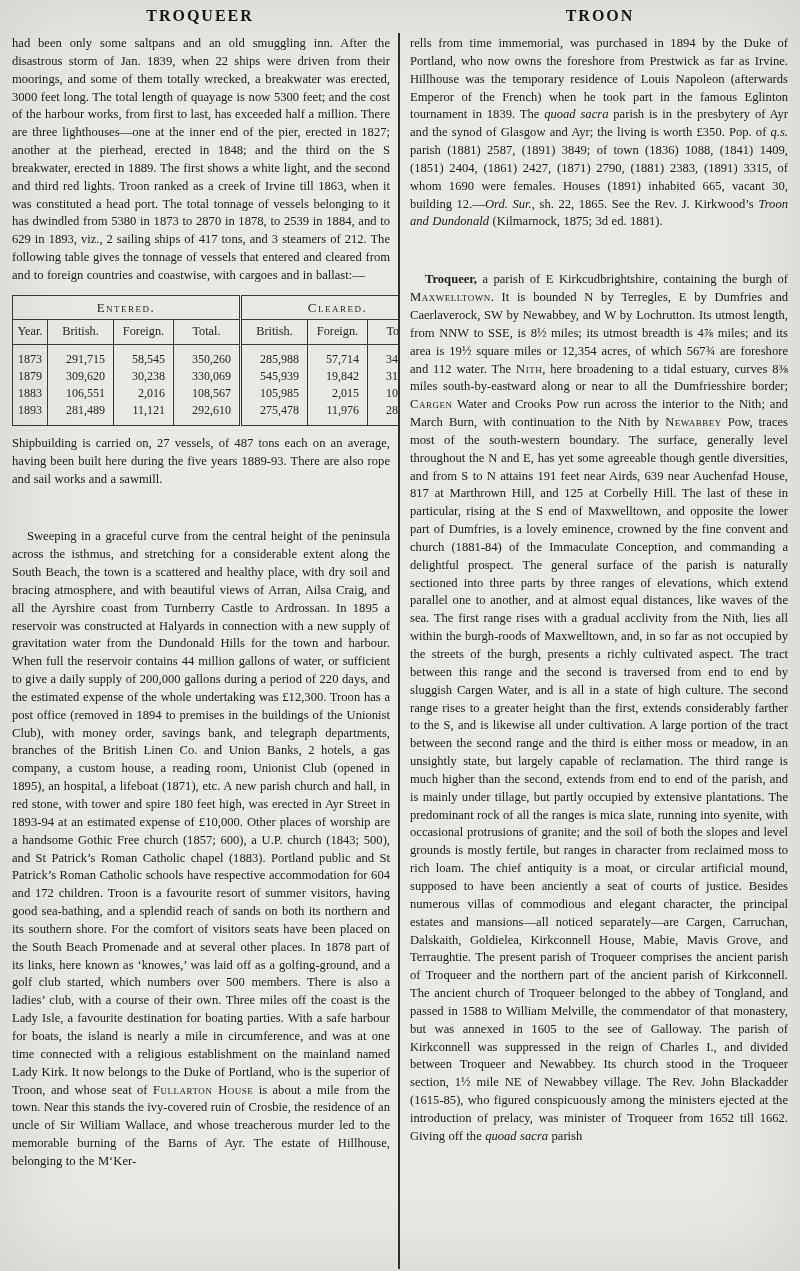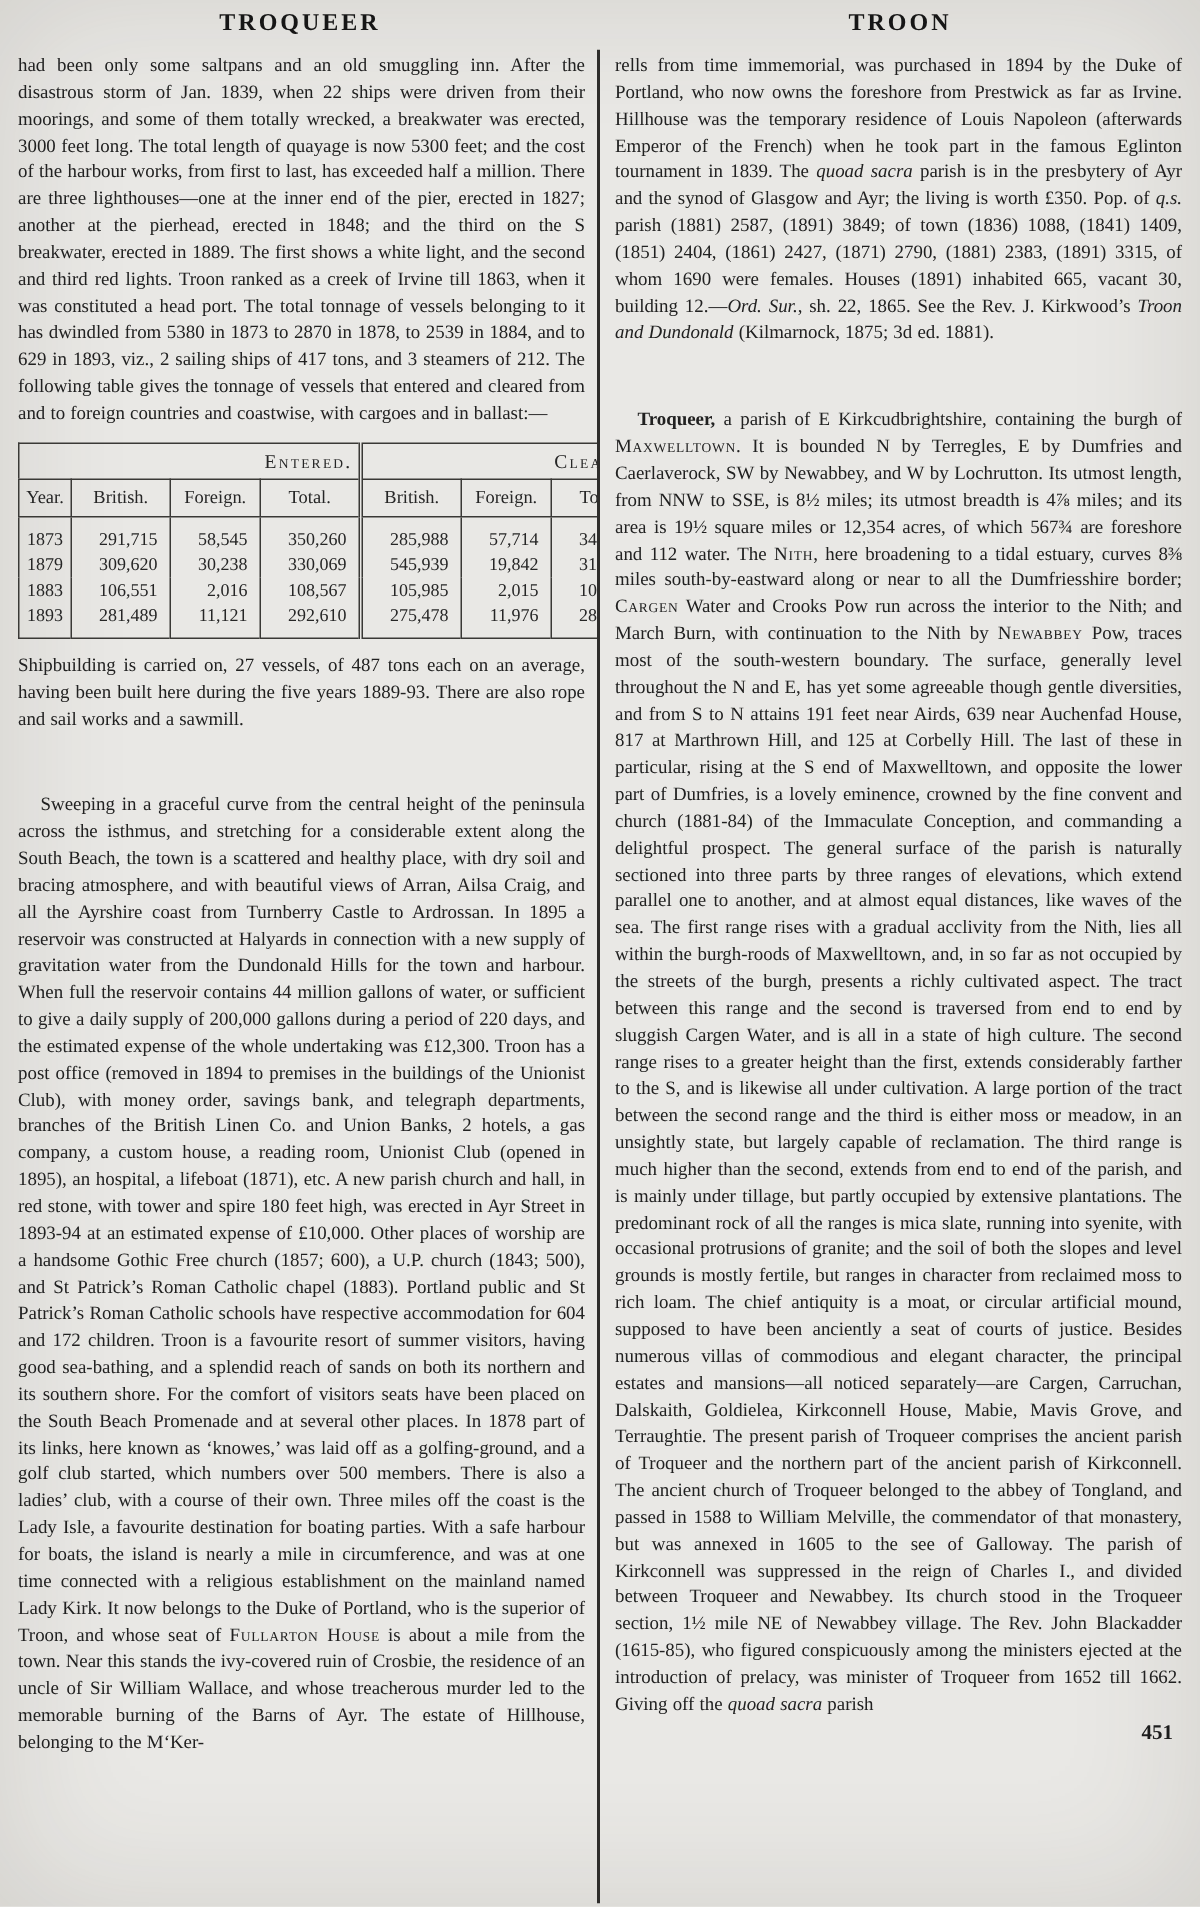--- a/index.html
+++ b/index.html
@@ -41,21 +41,20 @@
     border: 1.5px solid #3a3936;
     font-size: 12px; line-height: 15px;
     width: 99%;
     color: #262626;
   }
   .tonnage th { font-weight: normal; }
   .tonnage thead tr.group th {
     font-variant: small-caps; letter-spacing: 1.5px;
     font-size: 13px; padding: 4px 4px;
     border-bottom: 1px solid #3a3936;
-    text-align: right;
   }
   .tonnage thead tr.cols th {
     padding: 4px 4px 5px 4px;
     border-bottom: 1px solid #3a3936;
     font-size: 12.3px;
   }
   .tonnage th:not(:first-child), .tonnage td:not(:first-child) { border-left: 1px solid #3a3936; }
   .tonnage .dbl { border-left: 3px double #3a3936 !important; }
   .tonnage td { padding: 1px 8px 1px 18px; text-align: right; white-space: nowrap; }
   .tonnage td:first-child { text-align: center; padding: 1px 5px; }
@@ -147,17 +146,16 @@
           </tbody>
       </table>
 
       <p class="body-par"><span>Shipbuilding is carried on, 27 vessels, of 487 tons each on an average, having been built here during the five years 1889-93. There are also rope and sail works and a sawmill.</span></p>
       <p class="body-par indent"><span>Sweeping in a graceful curve from the central height of the peninsula across the isthmus, and stretching for a considerable extent along the South Beach, the town is a scattered and healthy place, with dry soil and bracing atmosphere, and with beautiful views of Arran, Ailsa Craig, and all the Ayrshire coast from Turnberry Castle to Ardrossan. In 1895 a reservoir was constructed at Halyards in connection with a new supply of gravitation water from the Dundonald Hills for the town and harbour. When full the reservoir contains 44 million gallons of water, or sufficient to give a daily supply of 200,000 gallons during a period of 220 days, and the estimated expense of the whole undertaking was £12,300. Troon has a post office (removed in 1894 to premises in the buildings of the Unionist Club), with money order, savings bank, and telegraph departments, branches of the British Linen Co. and Union Banks, 2 hotels, a gas company, a custom house, a reading room, Unionist Club (opened in 1895), an hospital, a lifeboat (1871), etc. A new parish church and hall, in red stone, with tower and spire 180 feet high, was erected in Ayr Street in 1893-94 at an estimated expense of £10,000. Other places of worship are a handsome Gothic Free church (1857; 600), a U.P. church (1843; 500), and St Patrick’s Roman Catholic chapel (1883). Portland public and St Patrick’s Roman Catholic schools have respective accommodation for 604 and 172 children. Troon is a favourite resort of summer visitors, having good sea-bathing, and a splendid reach of sands on both its northern and its southern shore. For the comfort of visitors seats have been placed on the South Beach Promenade and at several other places. In 1878 part of its links, here known as ‘knowes,’ was laid off as a golfing-ground, and a golf club started, which numbers over 500 members. There is also a ladies’ club, with a course of their own. Three miles off the coast is the Lady Isle, a favourite destination for boating parties. With a safe harbour for boats, the island is nearly a mile in circumference, and was at one time connected with a religious establishment on the mainland named Lady Kirk. It now belongs to the Duke of Portland, who is the superior of Troon, and whose seat of </span><span class="seg-sc">Fullarton House</span><span> is about a mile from the town. Near this stands the ivy-covered ruin of Crosbie, the residence of an uncle of Sir William Wallace, and whose treacherous murder led to the memorable burning of the Barns of Ayr. The estate of Hillhouse, belonging to the M‘Ker-</span></p>
     </div>
 
     <div class="col col-right">
       <p class="body-par"><span>rells from time immemorial, was purchased in 1894 by the Duke of Portland, who now owns the foreshore from Prestwick as far as Irvine. Hillhouse was the temporary residence of Louis Napoleon (afterwards Emperor of the French) when he took part in the famous Eglinton tournament in 1839. The </span><span class="seg-i">quoad sacra</span><span> parish is in the presbytery of Ayr and the synod of Glasgow and Ayr; the living is worth £350. Pop. of </span><span class="seg-i">q.s.</span><span> parish (1881) 2587, (1891) 3849; of town (1836) 1088, (1841) 1409, (1851) 2404, (1861) 2427, (1871) 2790, (1881) 2383, (1891) 3315, of whom 1690 were females. Houses (1891) inhabited 665, vacant 30, building 12.—</span><span class="seg-i">Ord. Sur.</span><span>, sh. 22, 1865. See the Rev. J. Kirkwood’s </span><span class="seg-i">Troon and Dundonald</span><span> (Kilmarnock, 1875; 3d ed. 1881).</span></p>
       <p class="body-par indent"><span class="seg-b">Troqueer,</span><span> a parish of E Kirkcudbrightshire, containing the burgh of </span><span class="seg-sc">Maxwelltown</span><span>. It is bounded N by Terregles, E by Dumfries and Caerlaverock, SW by Newabbey, and W by Lochrutton. Its utmost length, from NNW to SSE, is 8½ miles; its utmost breadth is 4⅞ miles; and its area is 19½ square miles or 12,354 acres, of which 567¾ are foreshore and 112 water. The </span><span class="seg-sc">Nith</span><span>, here broadening to a tidal estuary, curves 8⅜ miles south-by-eastward along or near to all the Dumfriesshire border; </span><span class="seg-sc">Cargen</span><span> Water and Crooks Pow run across the interior to the Nith; and March Burn, with continuation to the Nith by </span><span class="seg-sc">Newabbey</span><span> Pow, traces most of the south-western boundary. The surface, generally level throughout the N and E, has yet some agreeable though gentle diversities, and from S to N attains 191 feet near Airds, 639 near Auchenfad House, 817 at Marthrown Hill, and 125 at Corbelly Hill. The last of these in particular, rising at the S end of Maxwelltown, and opposite the lower part of Dumfries, is a lovely eminence, crowned by the fine convent and church (1881-84) of the Immaculate Conception, and commanding a delightful prospect. The general surface of the parish is naturally sectioned into three parts by three ranges of elevations, which extend parallel one to another, and at almost equal distances, like waves of the sea. The first range rises with a gradual acclivity from the Nith, lies all within the burgh-roods of Maxwelltown, and, in so far as not occupied by the streets of the burgh, presents a richly cultivated aspect. The tract between this range and the second is traversed from end to end by sluggish Cargen Water, and is all in a state of high culture. The second range rises to a greater height than the first, extends considerably farther to the S, and is likewise all under cultivation. A large portion of the tract between the second range and the third is either moss or meadow, in an unsightly state, but largely capable of reclamation. The third range is much higher than the second, extends from end to end of the parish, and is mainly under tillage, but partly occupied by extensive plantations. The predominant rock of all the ranges is mica slate, running into syenite, with occasional protrusions of granite; and the soil of both the slopes and level grounds is mostly fertile, but ranges in character from reclaimed moss to rich loam. The chief antiquity is a moat, or circular artificial mound, supposed to have been anciently a seat of courts of justice. Besides numerous villas of commodious and elegant character, the principal estates and mansions—all noticed separately—are Cargen, Carruchan, Dalskaith, Goldielea, Kirkconnell House, Mabie, Mavis Grove, and Terraughtie. The present parish of Troqueer comprises the ancient parish of Troqueer and the northern part of the ancient parish of Kirkconnell. The ancient church of Troqueer belonged to the abbey of Tongland, and passed in 1588 to William Melville, the commendator of that monastery, but was annexed in 1605 to the see of Galloway. The parish of Kirkconnell was suppressed in the reign of Charles I., and divided between Troqueer and Newabbey. Its church stood in the Troqueer section, 1½ mile NE of Newabbey village. The Rev. John Blackadder (1615-85), who figured conspicuously among the ministers ejected at the introduction of prelacy, was minister of Troqueer from 1652 till 1662. Giving off the </span><span class="seg-i">quoad sacra</span><span> parish</span></p>
-      <div class="pagenum">451</div>
     </div>
 
   </div>
 </div>
 
 </body></html>

